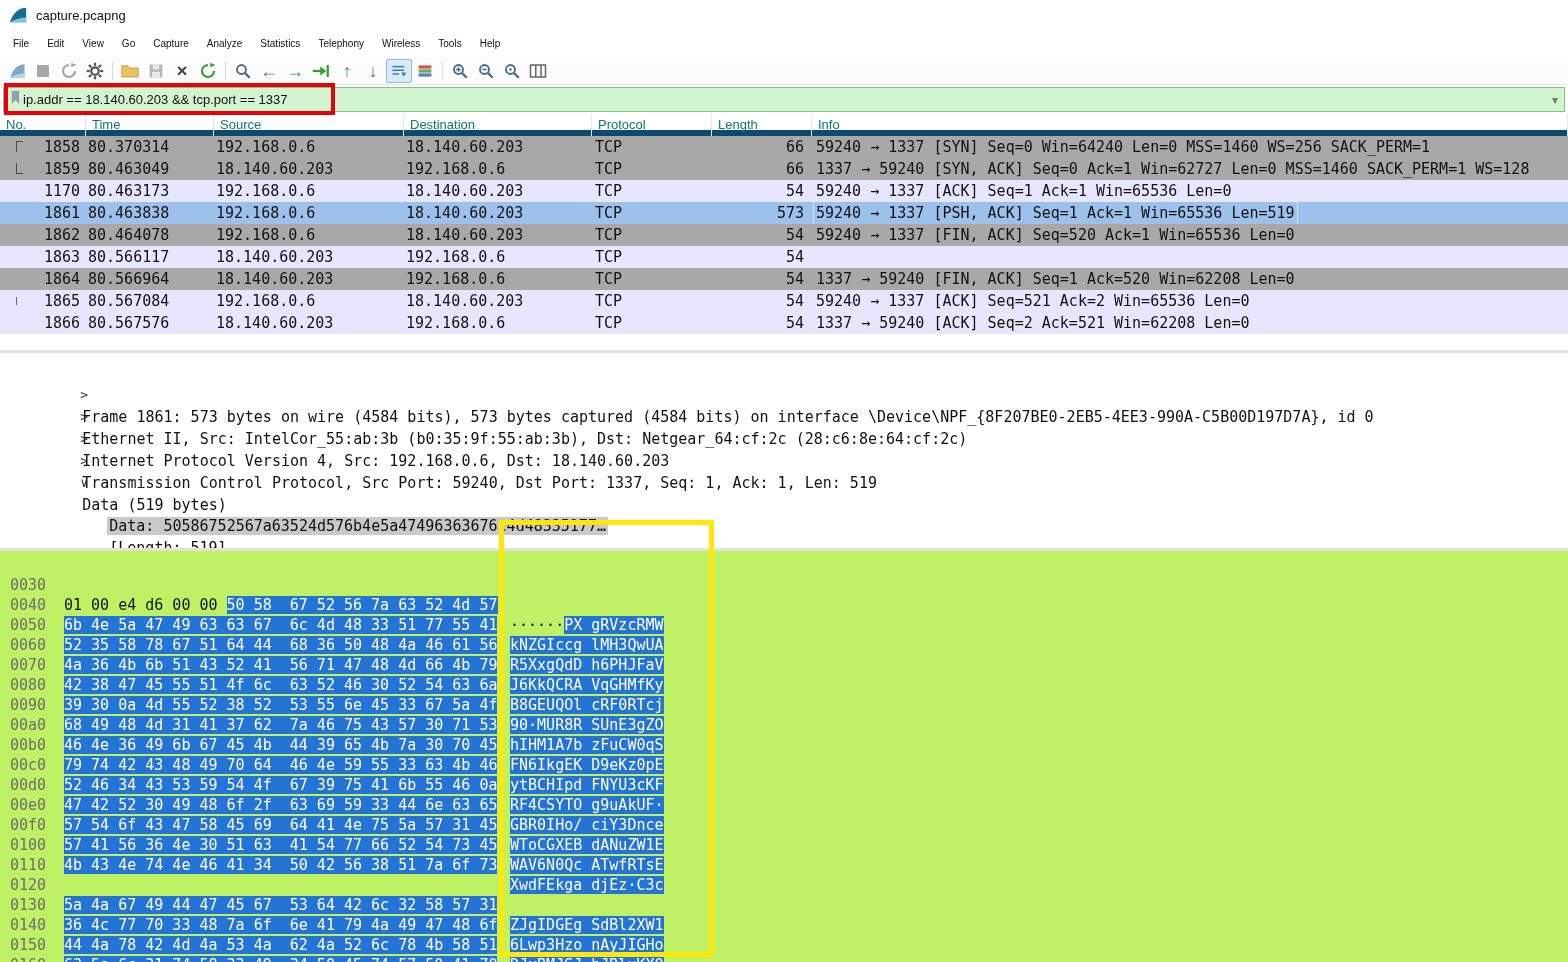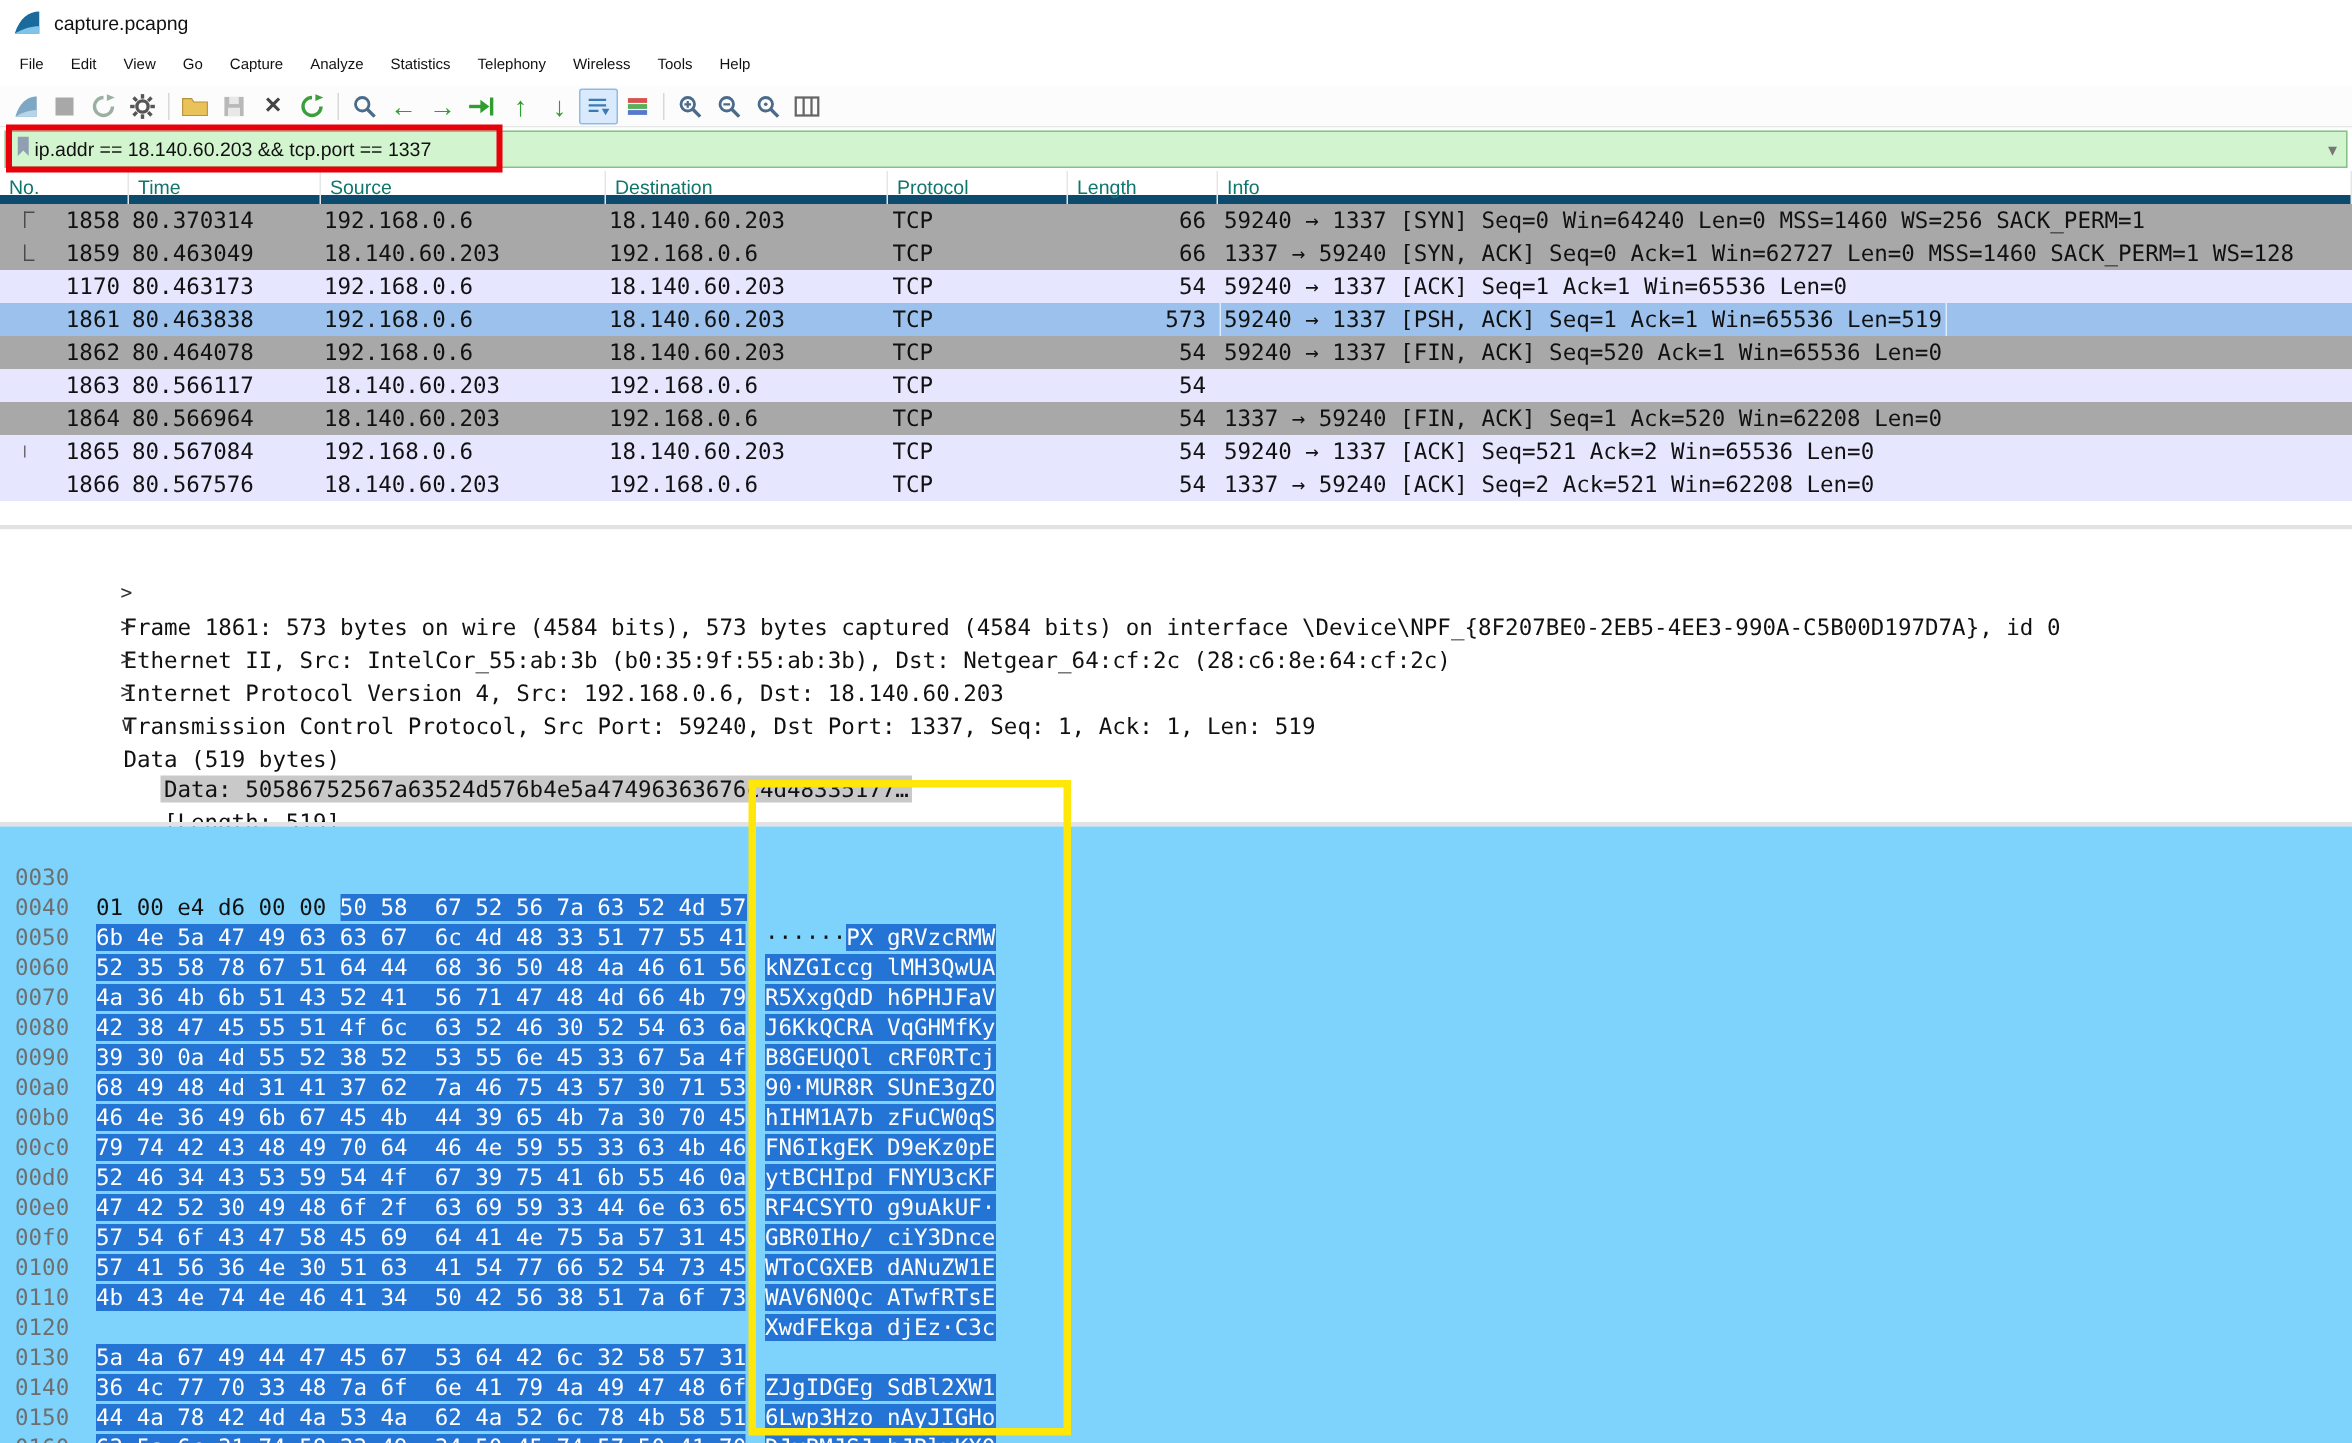--- a/index.html
+++ b/index.html
@@ -58,21 +58,21 @@
 
   
   .details{position:absolute;top:353px;left:0;right:0;height:231px;background:#fff;font-family:"DejaVu Sans Mono","Liberation Mono",monospace;font-size:15px;padding-top:8px;overflow:hidden}
   .dline{height:22px;line-height:22px;white-space:pre;padding-left:8px}
   .dline .chev{display:inline-block;width:20px;color:#333;font-size:13px}
   .lvl1{padding-left:35px}
   .dtext{padding:0 2px}
   .sel{background:#c9c9c9}
 
   
-  .hexpane{position:absolute;top:551px;left:0;right:0;height:411px;background:#7dd3fc;font-family:"DejaVu Sans Mono","Liberation Mono",monospace;font-size:15px;padding-top:4px;overflow:hidden}
+  .hexpane{position:absolute;top:551px;left:0;right:0;height:411px;background:#bef264;font-family:"DejaVu Sans Mono","Liberation Mono",monospace;font-size:15px;padding-top:4px;overflow:hidden}
   .hrow{position:relative;height:20px;line-height:20px;white-space:pre}
   .hoff{position:absolute;left:10px;color:#6e6e6e}
   .hbytes{position:absolute;left:64px;color:#111}
   .hascii{position:absolute;left:510px;color:#111}
   .hl{background:#2374d4;color:#fff}
 
   
   .annot{position:absolute;pointer-events:none;z-index:50}
   .annot.red{left:4px;top:83px;width:331px;height:32px;border:4px solid #e8000a}
   .annot.yellow{left:499px;top:520px;width:215px;height:437px;border:5px solid #ffe70a}

